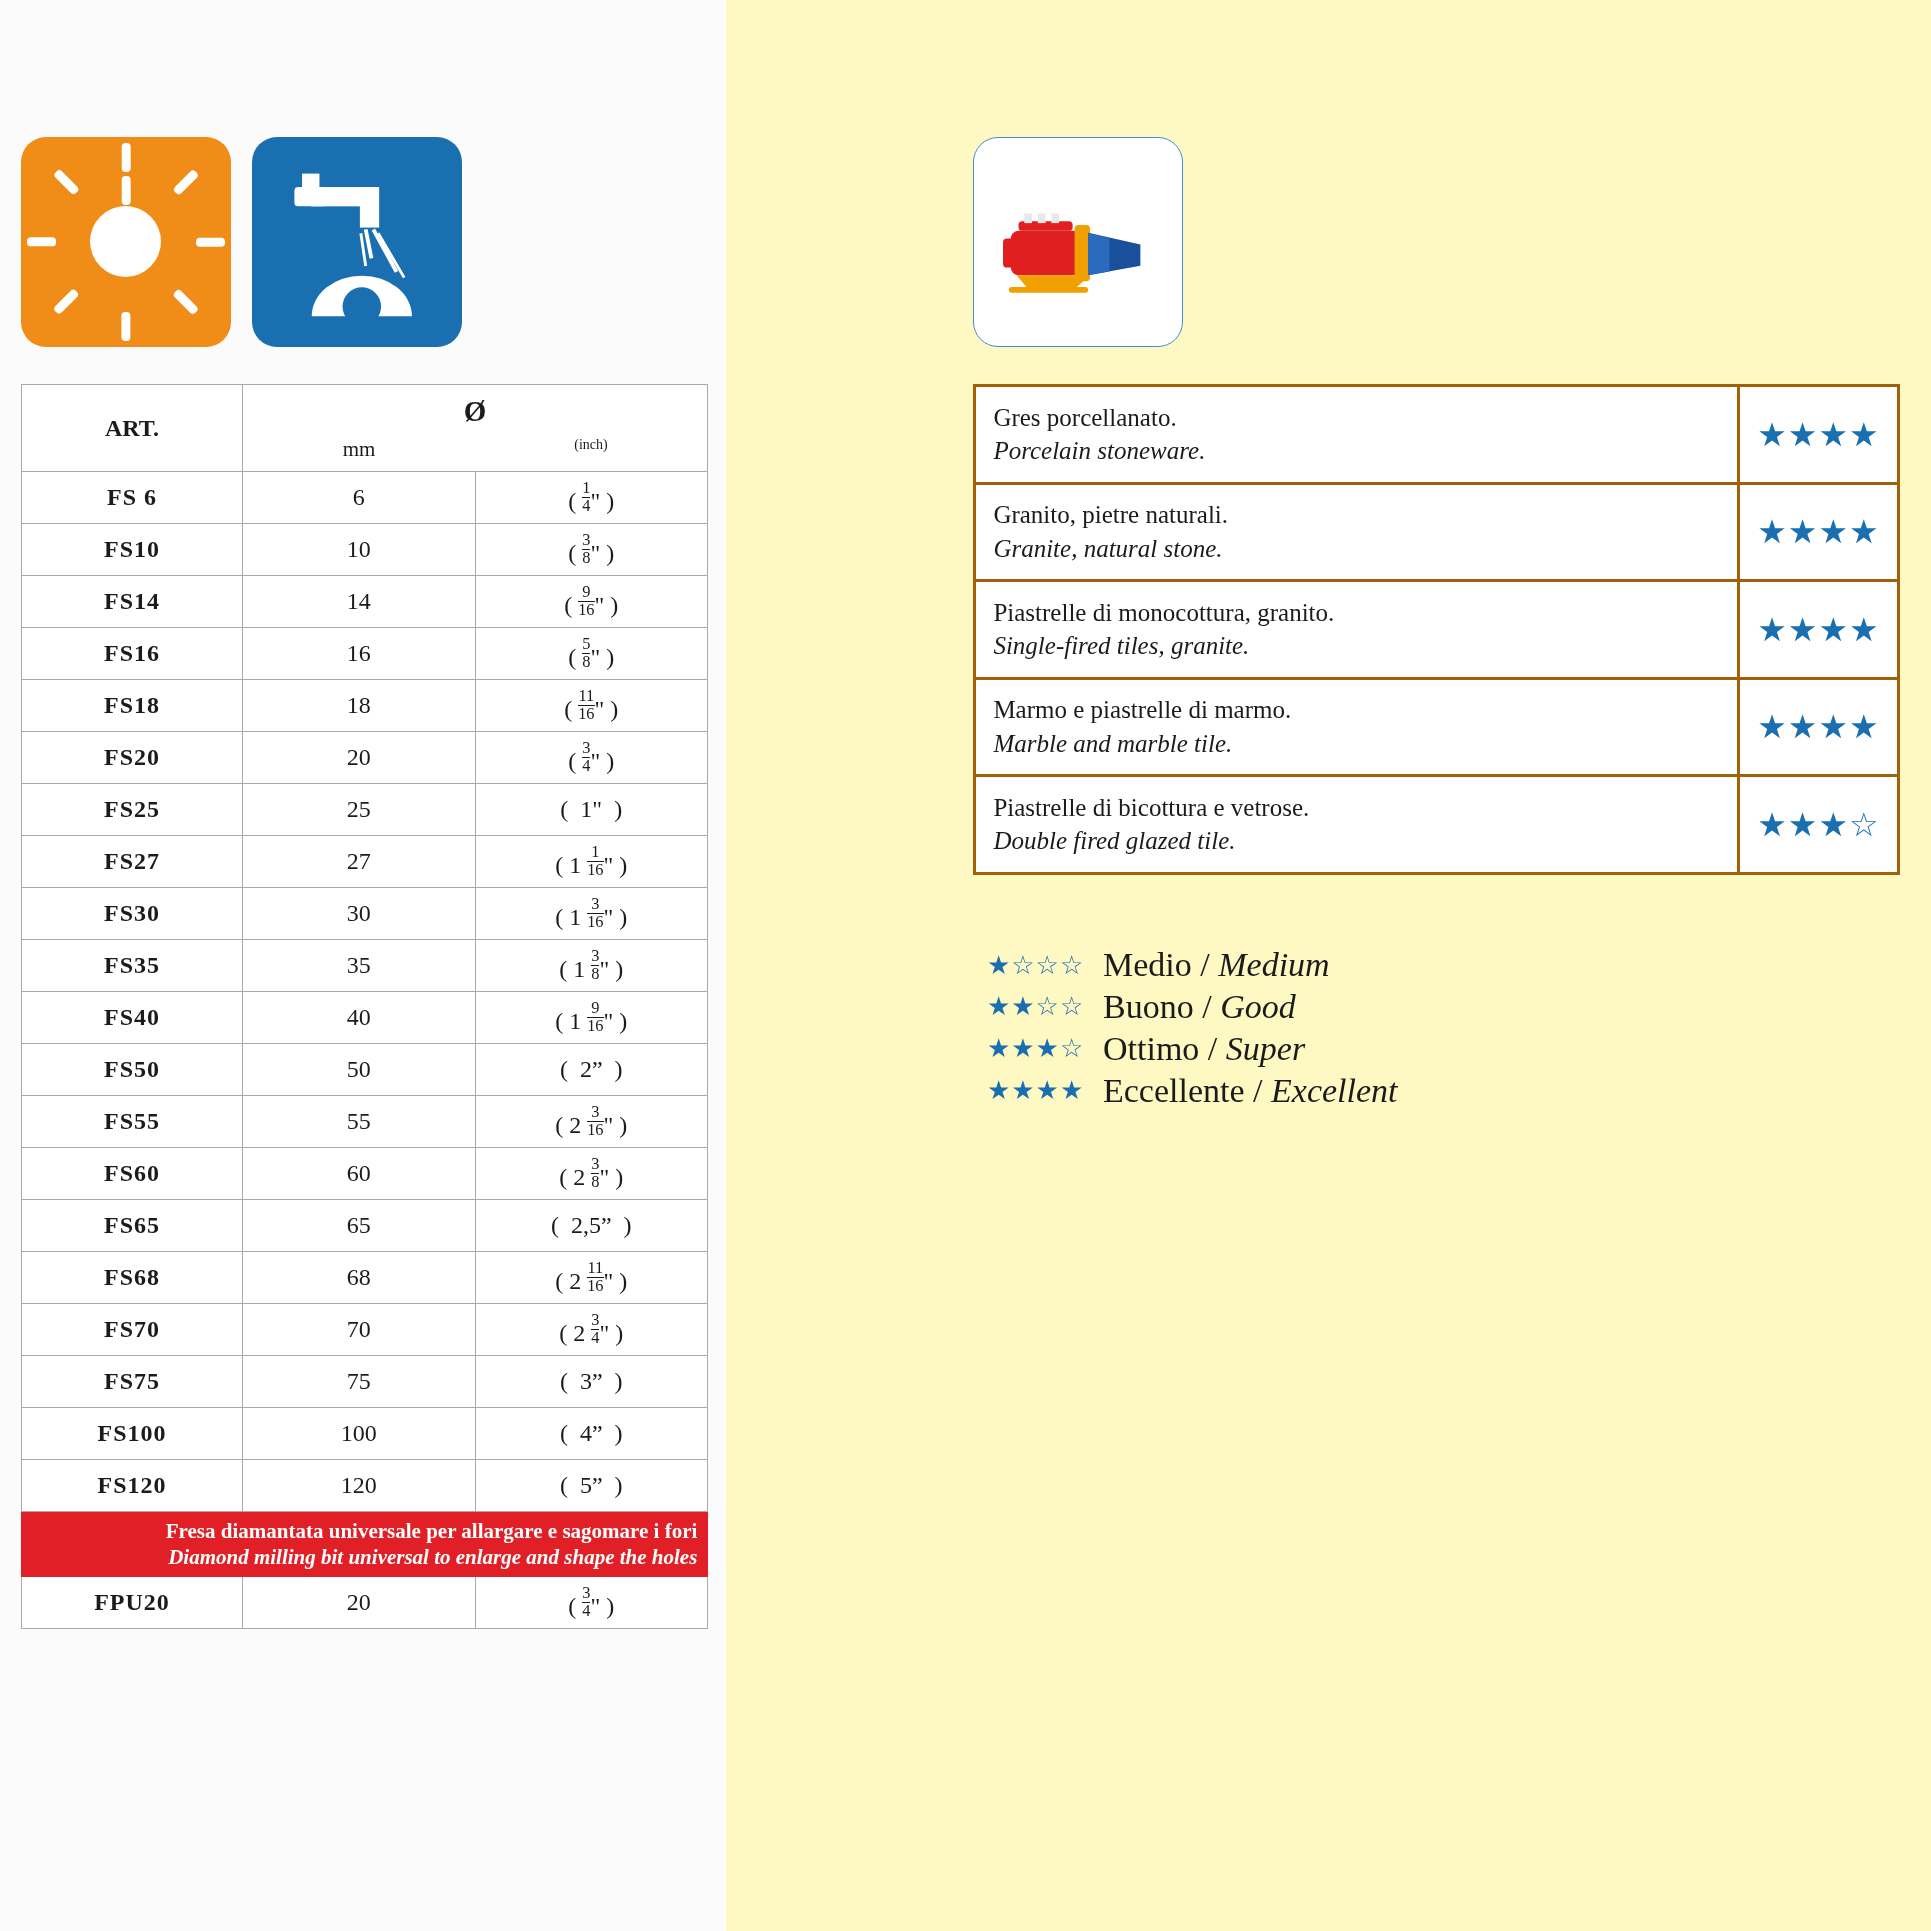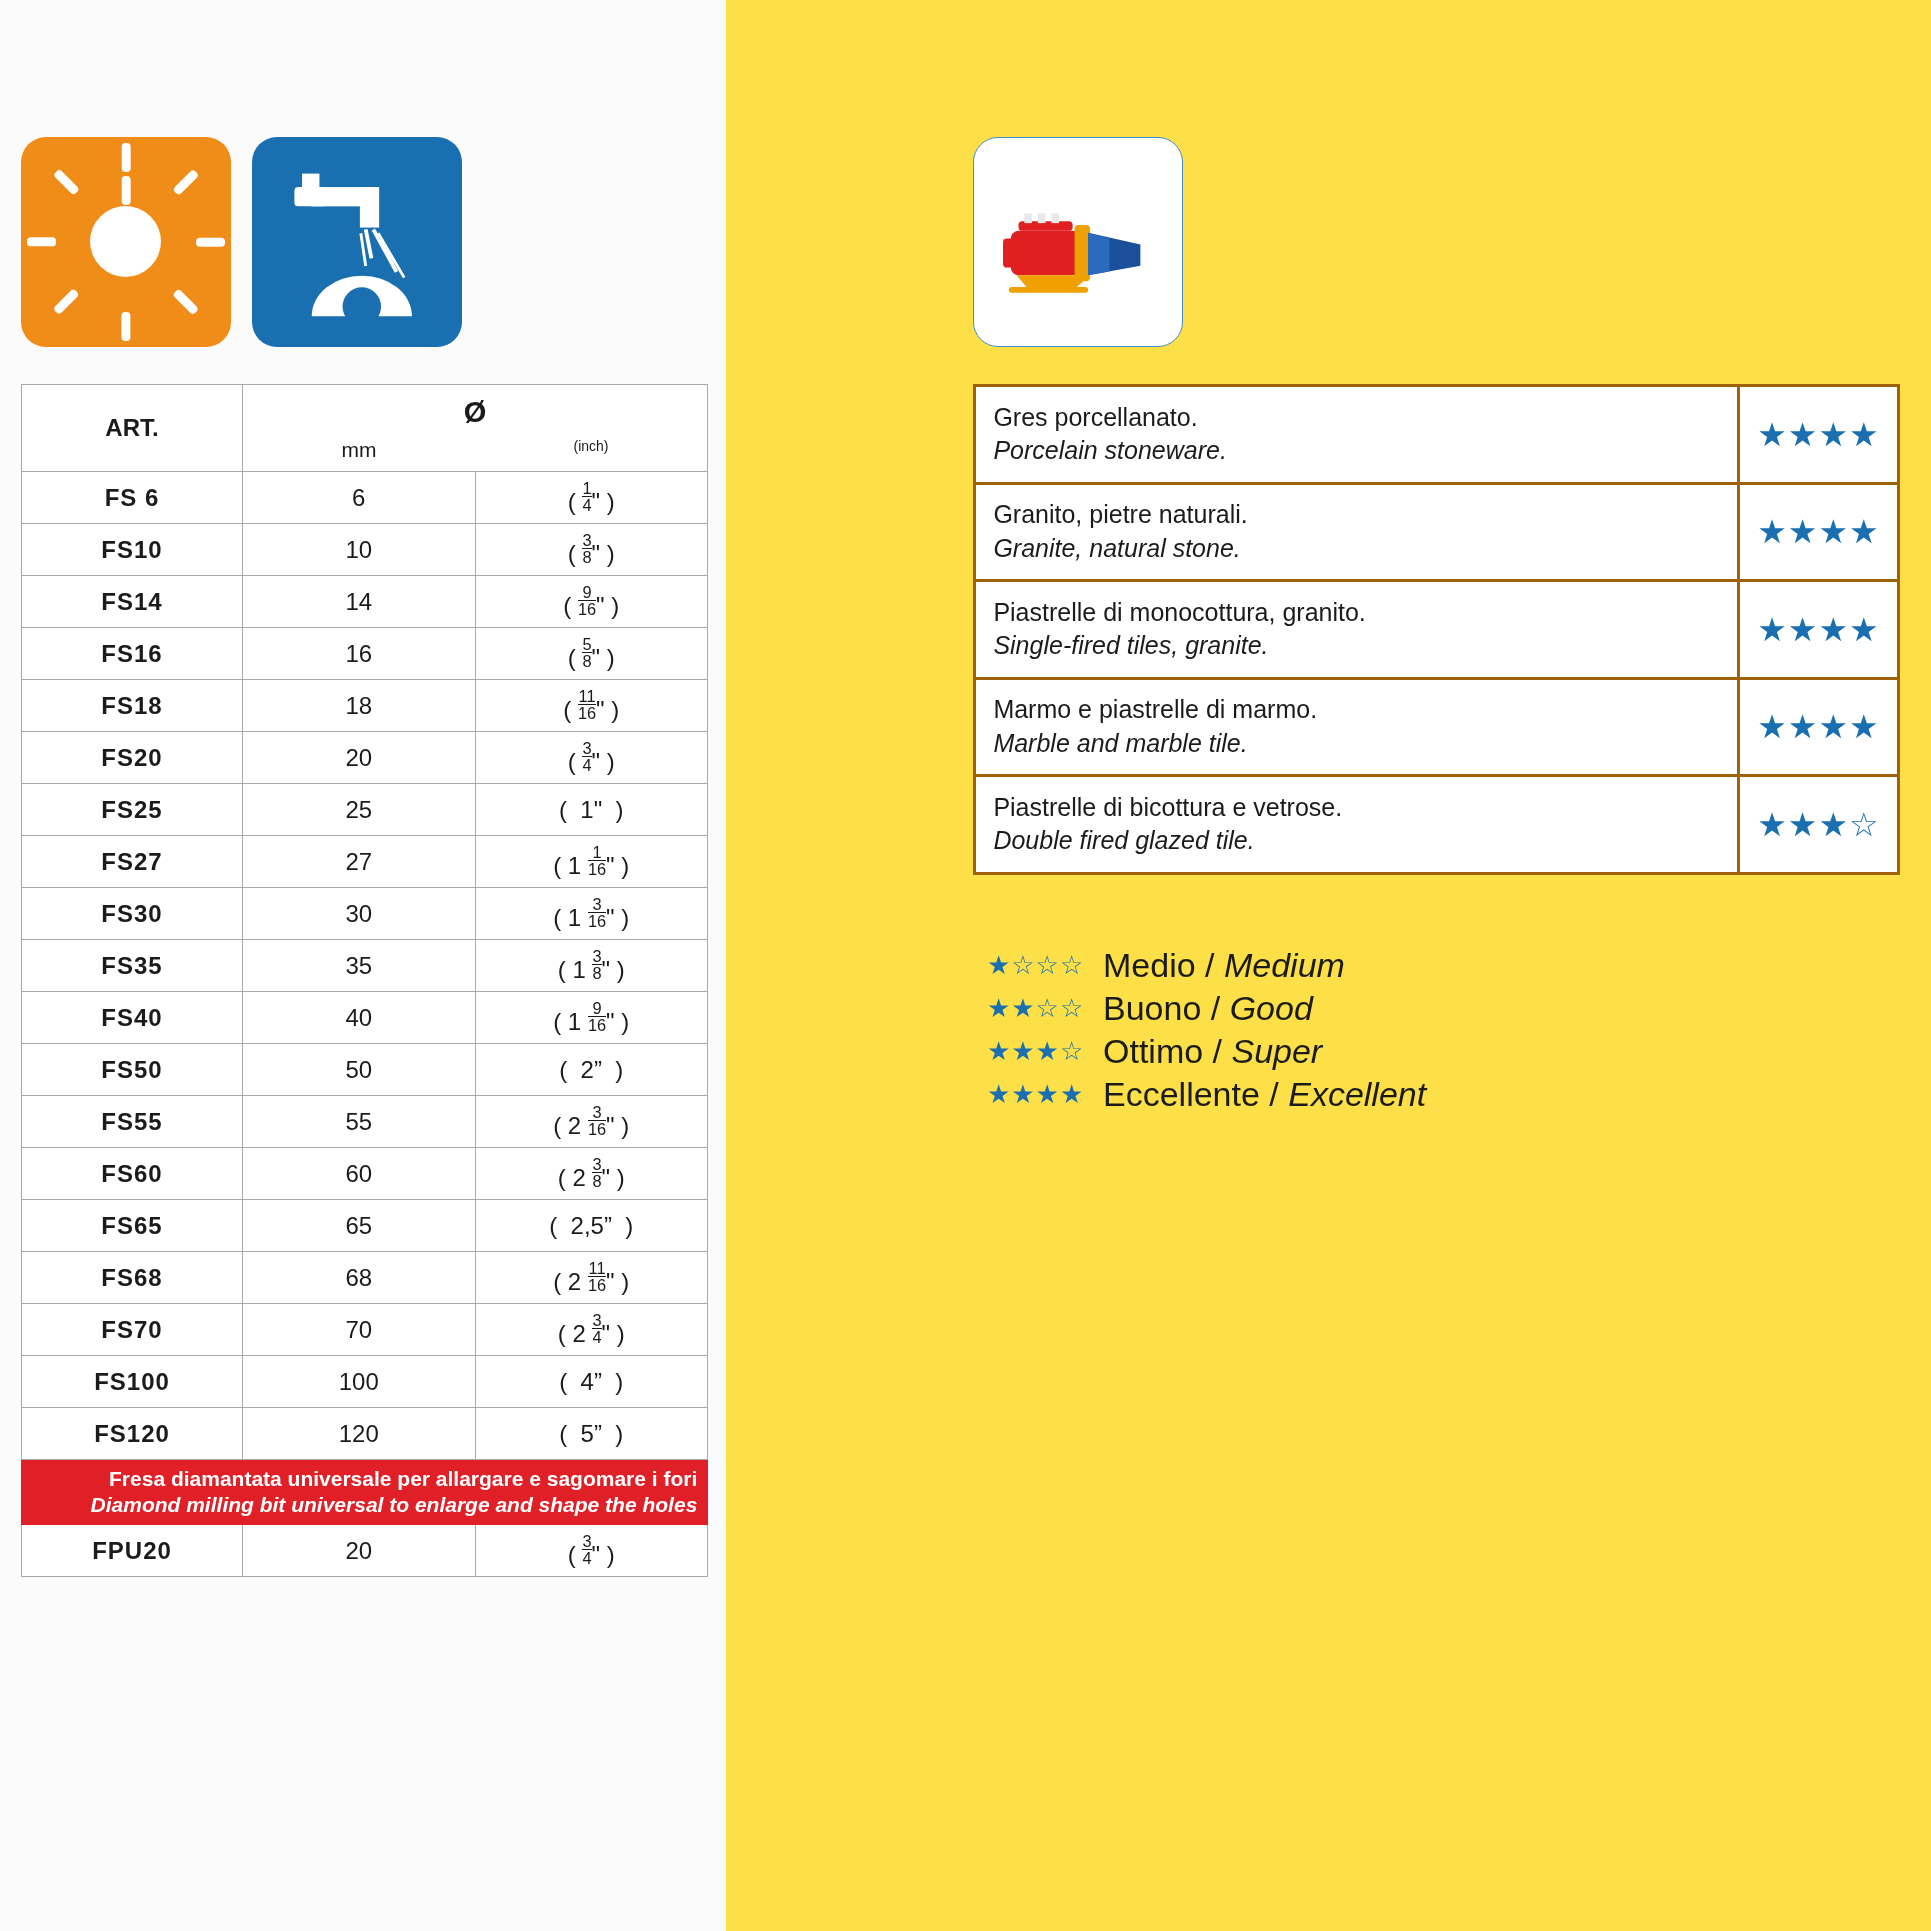--- a/index.html
+++ b/index.html
@@ -5,21 +5,22 @@
   * { box-sizing: border-box; }
   html, body {
     margin: 0; padding: 0;
     width: 1931px; height: 1931px;
     background: #f2f2f2;
     font-family: "Liberation Sans", sans-serif;
   }
   .page {
     position: relative;
     width: 1931px; height: 1931px;
-    background: #fde047;
+    background: #fef9c3;
+    font-family: Liberation Serif, serif;
   }
   .left-panel {
     position: absolute;
     left: 0; top: 0;
     width: 726px; height: 1931px;
     background: #fbfbfb;
   }
   
   .icon-row {
     position: absolute;
@@ -304,20 +305,25 @@
           <td class="c-art">FS68</td>
           <td class="c-mm">68</td>
           <td class="c-in">( 2 <span class="frac"><span class="n">11</span><span class="d">16</span></span>" )</td>
         </tr>
         <tr>
           <td class="c-art">FS70</td>
           <td class="c-mm">70</td>
           <td class="c-in">( 2 <span class="frac"><span class="n">3</span><span class="d">4</span></span>" )</td>
         </tr>
         <tr>
+          <td class="c-art">FS75</td>
+          <td class="c-mm">75</td>
+          <td class="c-in">( &nbsp;3”&nbsp; )</td>
+        </tr>
+        <tr>
           <td class="c-art">FS100</td>
           <td class="c-mm">100</td>
           <td class="c-in">( &nbsp;4”&nbsp; )</td>
         </tr>
         <tr>
           <td class="c-art">FS120</td>
           <td class="c-mm">120</td>
           <td class="c-in">( &nbsp;5”&nbsp; )</td>
         </tr>
         <tr class="red-banner">

